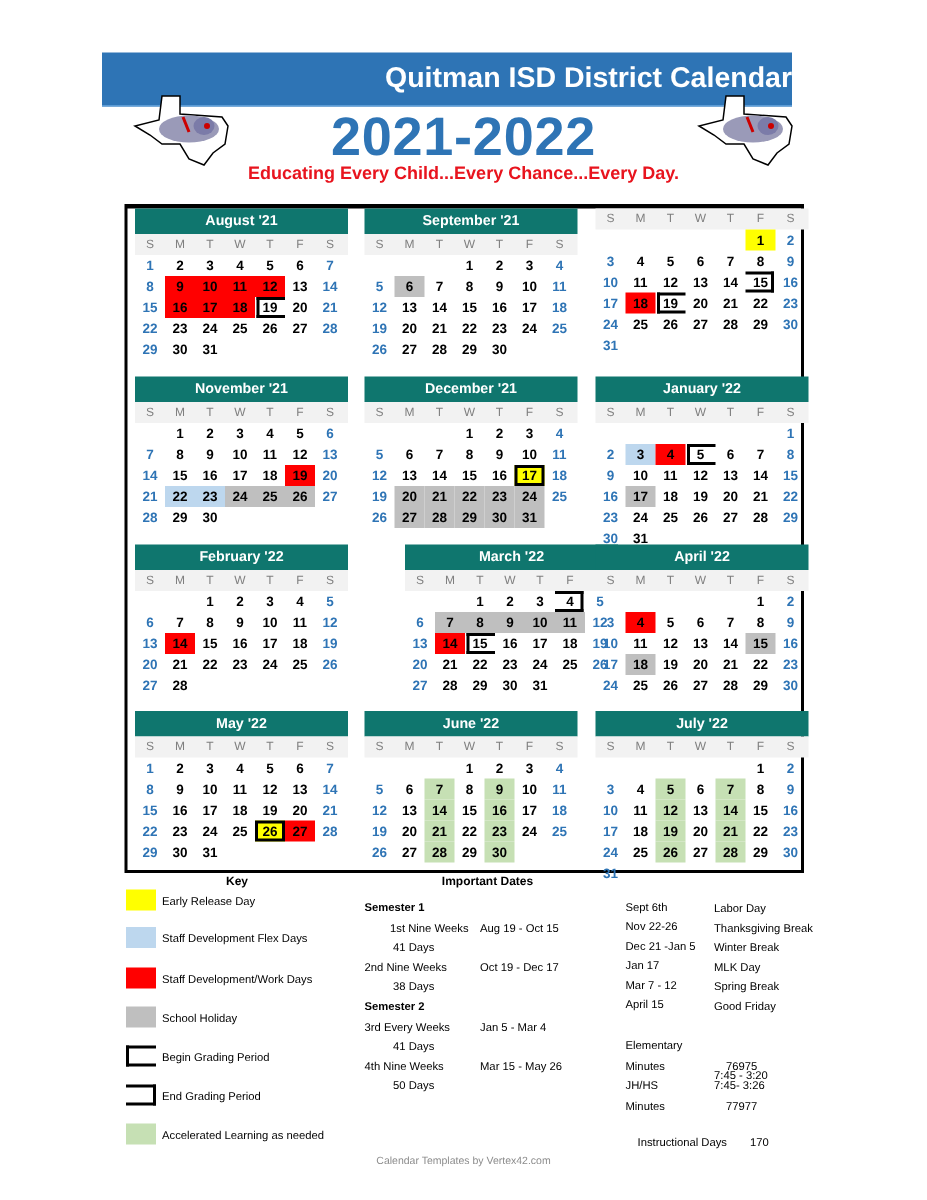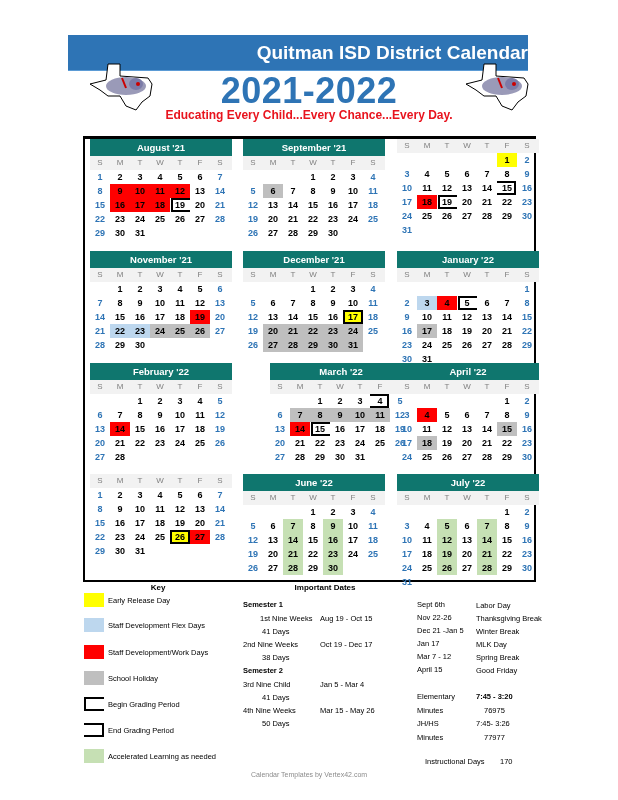--- a/index.html
+++ b/index.html
@@ -484,20 +484,21 @@
         <div class="d we">24</div>
         <div class="d">25</div>
         <div class="d">26</div>
         <div class="d">27</div>
         <div class="d">28</div>
         <div class="d">29</div>
         <div class="d we">30</div>
       </div>
     </div>
     <div class="month" style="left: 90px; top: 474px;">
+      <div class="month-head">May '22</div>
       <div class="dow-row">
         <div class="dow">S</div>
         <div class="dow">M</div>
         <div class="dow">T</div>
         <div class="dow">W</div>
         <div class="dow">T</div>
         <div class="dow">F</div>
         <div class="dow">S</div>
       </div>
       <div class="days">
@@ -667,21 +668,21 @@
 
 <div class="imp-title">Important Dates</div>
 <div class="imp bold" style="left:243px;top:600px">Semester 1</div>
 <div class="imp" style="left:260px;top:614px">1st Nine Weeks</div>
 <div class="imp" style="left:320px;top:614px">Aug 19 - Oct 15</div>
 <div class="imp" style="left:262px;top:627px">41 Days</div>
 <div class="imp" style="left:243px;top:640px">2nd Nine Weeks</div>
 <div class="imp" style="left:320px;top:640px">Oct 19 - Dec 17</div>
 <div class="imp" style="left:262px;top:653px">38 Days</div>
 <div class="imp bold" style="left:243px;top:666px">Semester 2</div>
-<div class="imp" style="left:243px;top:680px">3rd Nine Child</div>
+<div class="imp" style="left:243px;top:680px">3rd Every Weeks</div>
 <div class="imp" style="left:320px;top:680px">Jan 5 - Mar 4</div>
 <div class="imp" style="left:262px;top:693px">41 Days</div>
 <div class="imp" style="left:243px;top:706px">4th Nine Weeks</div>
 <div class="imp" style="left:320px;top:706px">Mar 15 - May  26</div>
 <div class="imp" style="left:262px;top:719px">50 Days</div>
 
 <div id="holidays">
     <div class="imp" style="left: 417px; top: 600px;">Sept 6th</div>
     <div class="imp" style="left: 476px; top: 601px;">Labor Day</div>
     <div class="imp" style="left: 417px; top: 613px;">Nov 22-26</div>
@@ -690,21 +691,21 @@
     <div class="imp" style="left: 476px; top: 627px;">Winter Break</div>
     <div class="imp" style="left: 417px; top: 639px;">Jan 17</div>
     <div class="imp" style="left: 476px; top: 640px;">MLK Day</div>
     <div class="imp" style="left: 417px; top: 652px;">Mar 7 - 12</div>
     <div class="imp" style="left: 476px; top: 653px;">Spring Break</div>
     <div class="imp" style="left: 417px; top: 665px;">April 15</div>
     <div class="imp" style="left: 476px; top: 666px;">Good Friday</div>
   </div>
 <div id="schedule">
     <div class="imp" style="left: 417px; top: 692px;">Elementary</div>
-    <div class="imp" style="left: 476px; top: 692px; font-weight: bold;">7:45 - 3:20</div>
+    <div class="imp" style="left: 476px; top: 712px;">7:45 - 3:20</div>
     <div class="imp" style="left: 417px; top: 706px;">Minutes</div>
     <div class="imp" style="left: 484px; top: 706px;">76975</div>
     <div class="imp" style="left: 417px; top: 719px;">JH/HS</div>
     <div class="imp" style="left: 476px; top: 719px;">7:45- 3:26</div>
     <div class="imp" style="left: 417px; top: 733px;">Minutes</div>
     <div class="imp" style="left: 484px; top: 733px;">77977</div>
   </div>
 <div class="imp" style="left:425px;top:757px">Instructional Days</div>
 <div class="imp" style="left:500px;top:757px">170</div>
 

